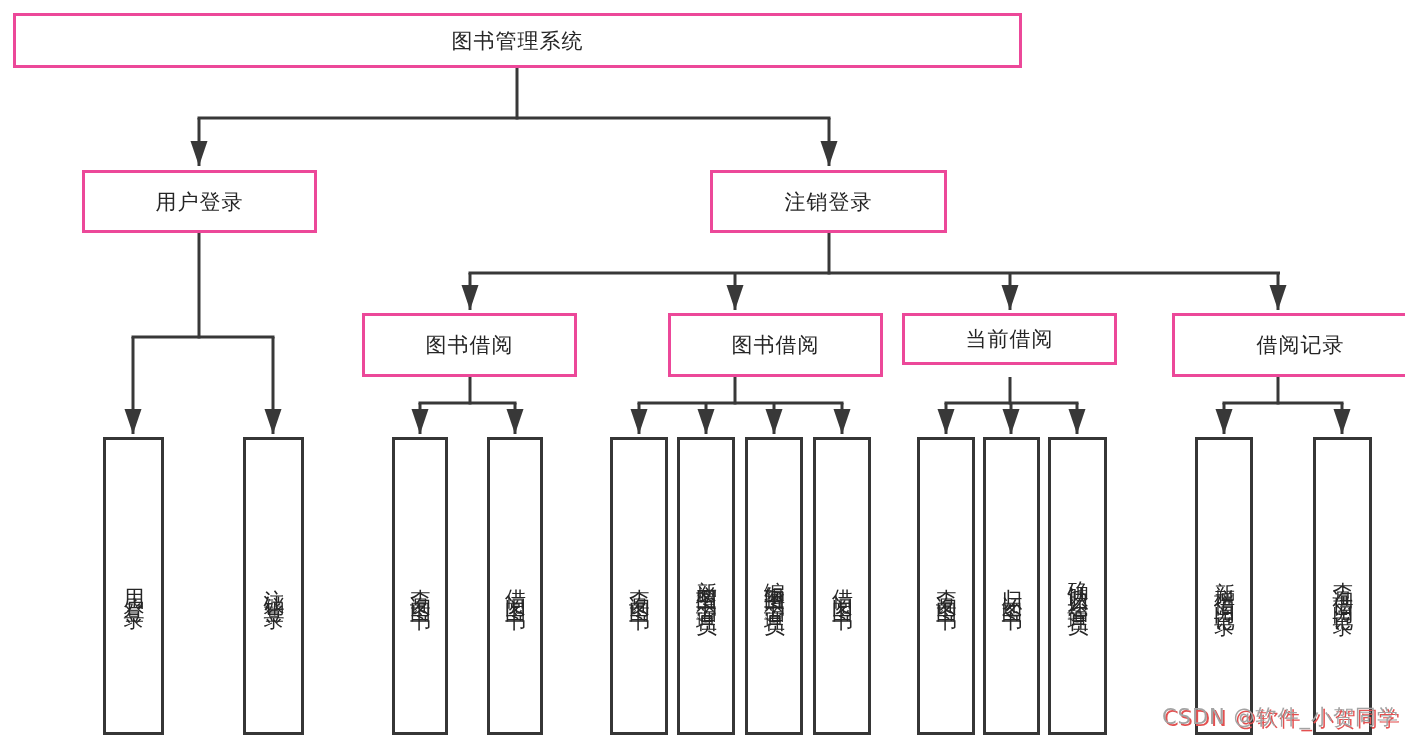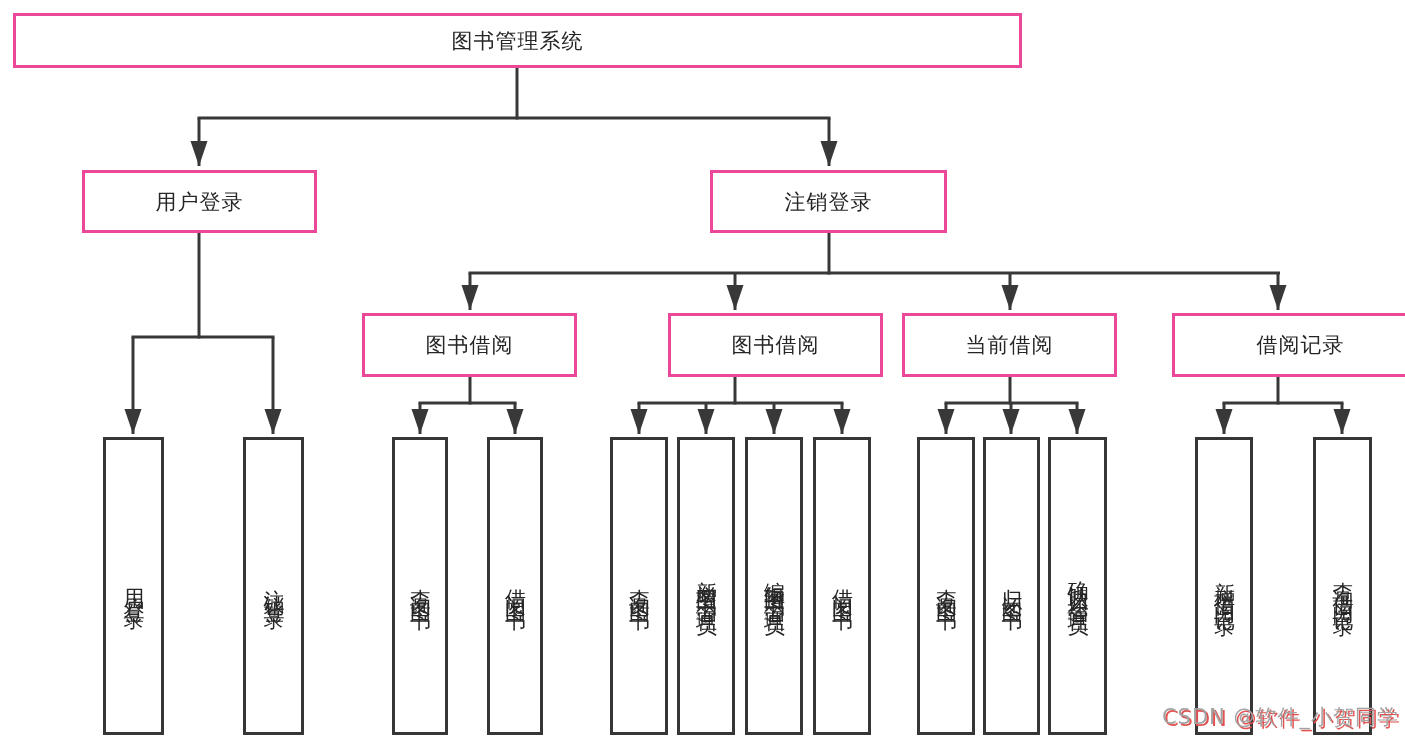--- a/index.html
+++ b/index.html
@@ -114,21 +114,21 @@
   <div class="box" style="left:710px;top:170px;width:237px;height:63px;">
     <span>注销登录</span>
   </div>
 
   <div class="box" style="left:362px;top:313px;width:215px;height:64px;">
     <span>图书借阅</span>
   </div>
   <div class="box" style="left:628px;top:313px;width:215px;height:64px;margin-left:40px;">
     <span>图书借阅</span>
   </div>
-  <div class="box" style="left:902px;top:313px;width:215px;height:64px;">
+  <div class="box" style="left:902px;top:313px;width:215px;height:52px;">
     <span>当前借阅</span>
   </div>
   <div class="box" style="left:1172px;top:313px;width:257px;height:64px;">
     <span>借阅记录</span>
   </div>
 
   <div class="vbox" style="left:103px;width:61px;">
     <span>用户登录</span>
   </div>
   <div class="vbox" style="left:243px;width:61px;">

